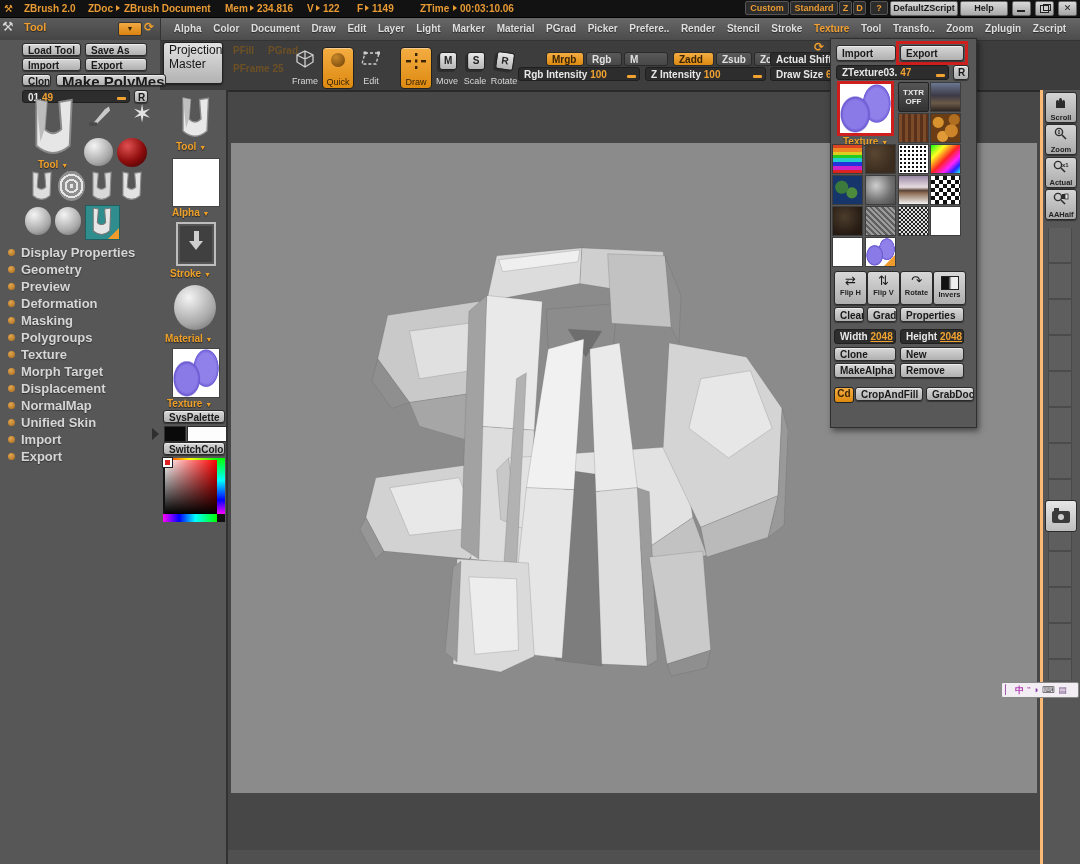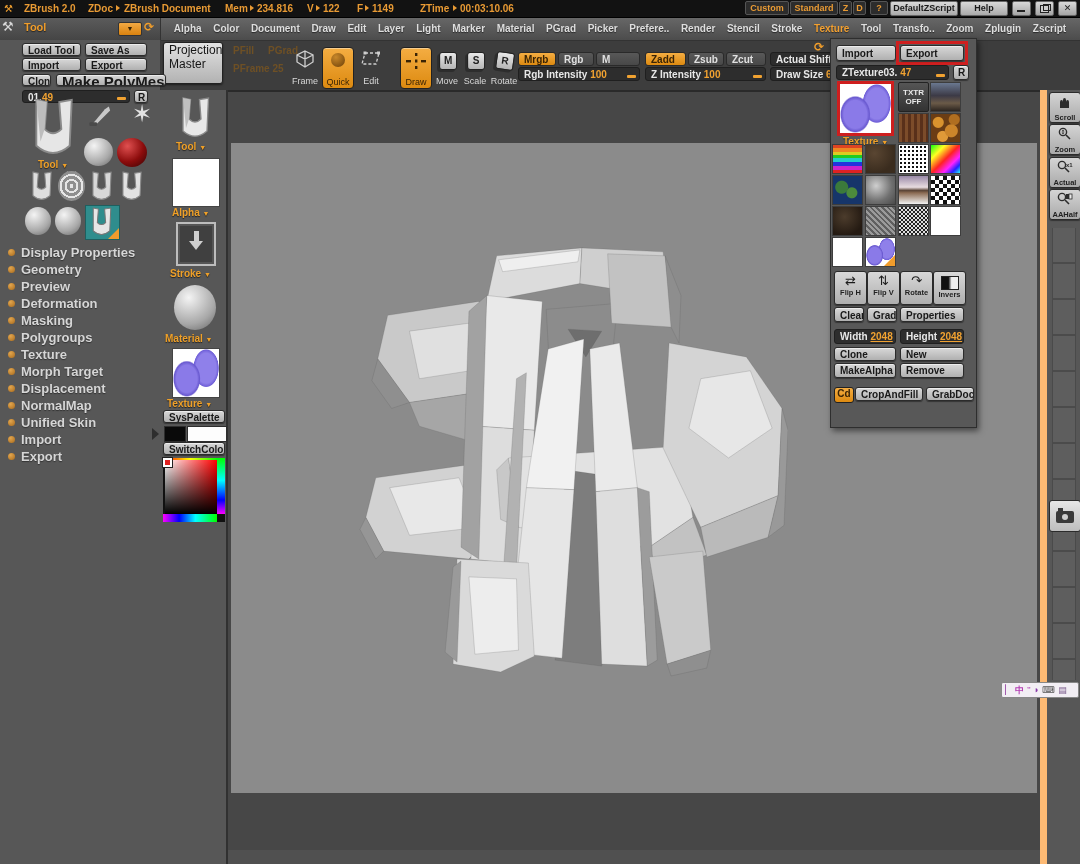--- a/index.html
+++ b/index.html
@@ -28,21 +28,21 @@
   .menu-item{color:#dedede;font-size:10px;font-weight:bold;text-shadow:0 1px 1px #2a2a2a;cursor:default;}
   .menu-item.active{color:#f2a031;}
   
   .toolbar{left:160px;top:40px;width:920px;height:50px;background:#3d3d3d;border-bottom:2px solid #2a2a2a;z-index:4;}
   .pm-btn{left:3px;top:2px;width:60px;height:42px;background:linear-gradient(180deg,#e2e2e2,#b2b2b2);border:1px solid #222;border-radius:3px;color:#161616;font-size:12px;font-weight:normal;padding:0 0 0 5px;box-sizing:border-box;line-height:14px;box-shadow:0 1px 2px rgba(0,0,0,.5);}
   .ghost{color:#6e5025;font-size:10px;font-weight:bold;}
   .icon-btn{width:28px;height:40px;top:7px;text-align:center;color:#d8d8d8;font-size:9px;}
   .icon-btn .lbl{position:absolute;bottom:1px;width:100%;left:0;font-size:9px;}
   .icon-btn.on{background:linear-gradient(180deg,#f4ad42,#dd8a10);border:1px solid #222;border-radius:4px;color:#3a2405;box-shadow:inset 0 1px 0 rgba(255,255,255,.4);}
   .letterchip{position:absolute;left:50%;top:5px;transform:translateX(-44%);width:16px;height:16px;background:linear-gradient(180deg,#e8e8e8,#b5b5b5);border:1px solid #222;border-radius:3px;color:#222;font-size:10px;font-weight:bold;line-height:16px;box-shadow:-2px 2px 0 rgba(0,0,0,.25);}
-  .mode-btn{height:14px;top:12px;background:linear-gradient(180deg,#585858,#484848);border:1px solid #2a2a2a;border-radius:3px;color:#e0e0e0;font-size:10px;font-weight:bold;line-height:13px;padding-left:5px;box-sizing:border-box;}
+  .mode-btn{height:14px;top:12px;background:linear-gradient(180deg,#585858,#484848);border:1px solid #2a2a2a;border-radius:3px;color:#e0e0e0;font-size:10px;font-weight:bold;line-height:13px;padding-left:5px;box-sizing:border-box;margin-left:28px;}
   .mode-btn.on{background:linear-gradient(180deg,#f4ad42,#dd8a10);color:#3a2405;}
   .slider{background:#2d2d2d;border:1px solid #1f1f1f;border-radius:3px;color:#e8e8e8;font-size:10px;font-weight:bold;line-height:13px;padding-left:5px;box-sizing:border-box;position:absolute;white-space:nowrap;overflow:hidden;}
   .slider .val{color:#f1a231;}
   .dash{position:absolute;width:9px;height:3px;background:#f1a231;border-radius:1px;}
   
   .lbtn{background:linear-gradient(180deg,#d8d8d8,#b0b0b0);border:1px solid #2b2b2b;border-radius:3px;color:#191919;font-weight:bold;font-size:10px;line-height:11px;padding:1px 0 0 5px;box-sizing:border-box;box-shadow:inset 0 1px 0 rgba(255,255,255,.55),0 1px 1px rgba(0,0,0,.4);white-space:nowrap;overflow:hidden;}
   
   .left-panel{left:0;top:40px;width:160px;height:824px;background:#575757;border-right:1px solid #3a3a3a;z-index:6;}
   .sec{left:8px;height:14px;display:flex;align-items:center;gap:6px;}
   .sec .dot{width:7px;height:7px;border-radius:50%;background:radial-gradient(circle at 35% 30%,#e2a64e,#a86a1c);}
@@ -70,21 +70,21 @@
   .picker-right{position:absolute;right:0;top:0;width:8px;bottom:8px;background:linear-gradient(180deg,#0f0,#0ff 40%,#00f 75%,#f0f 100%);}
   .picker-bottom{position:absolute;left:0;bottom:0;right:8px;height:8px;background:linear-gradient(90deg,#f0f,#00f 30%,#0ff 60%,#0f0 100%);}
   .picker-top{position:absolute;left:0;top:0;right:8px;height:2px;background:linear-gradient(90deg,#f00,#ff0,#0f0);}
   .picker-sel{position:absolute;left:0px;top:0px;width:9px;height:9px;background:#e02020;border:2px solid #fff;outline:1px solid #222;box-sizing:border-box;}
   
   .canvas-area{left:228px;top:90px;width:812px;height:774px;background:#474747;z-index:1;}
   .canvas-doc{position:absolute;left:3px;top:53px;width:806px;height:650px;background:#8b8b8b;}
   .canvas-bottom{position:absolute;left:0;bottom:0;width:100%;height:14px;background:#505050;}
   .model{left:352px;top:232px;z-index:2;}
   
-  .right-shelf{left:1040px;top:90px;width:40px;height:774px;background:#575757;border-left:7px solid #fdba74;z-index:6;box-sizing:border-box;}
+  .right-shelf{left:1040px;top:90px;width:40px;height:774px;background:#575757;border-left:3px solid #fdba74;z-index:6;box-sizing:border-box;}
   .rs-btn{left:2px;width:30px;height:29px;background:linear-gradient(180deg,#d4d4d4,#a9a9a9);border:1px solid #2b2b2b;border-radius:3px;text-align:center;box-shadow:0 1px 1px rgba(0,0,0,.4);}
   .rs-lbl{position:absolute;bottom:0px;width:100%;left:0;font-size:7.5px;font-weight:bold;color:#222;}
   .tray{left:5px;top:138px;width:22px;height:452px;background:#5e5e5e;border-left:1px solid #4a4a4a;border-right:1px solid #4a4a4a;
     background-image:repeating-linear-gradient(180deg,rgba(0,0,0,0) 0 34px,#4b4b4b 34px 36px);}
   .cam-btn{left:2px;top:410px;width:30px;height:30px;background:linear-gradient(180deg,#e6e6e6,#bdbdbd);border:1px solid #2b2b2b;border-radius:3px;}
   .cam-body{position:absolute;left:6px;top:10px;width:18px;height:12px;background:#3a3a3a;border-radius:2px;}
   .cam-lens{position:absolute;left:12px;top:13px;width:6px;height:6px;border-radius:50%;background:#cfcfcf;}
   .cam-top{position:absolute;left:8px;top:7px;width:5px;height:4px;background:#3a3a3a;}
   
   .tex-panel{left:830px;top:38px;width:145px;height:388px;background:#585858;border:1px solid #2e2e2e;box-shadow:2px 3px 6px rgba(0,0,0,.5);z-index:10;}

